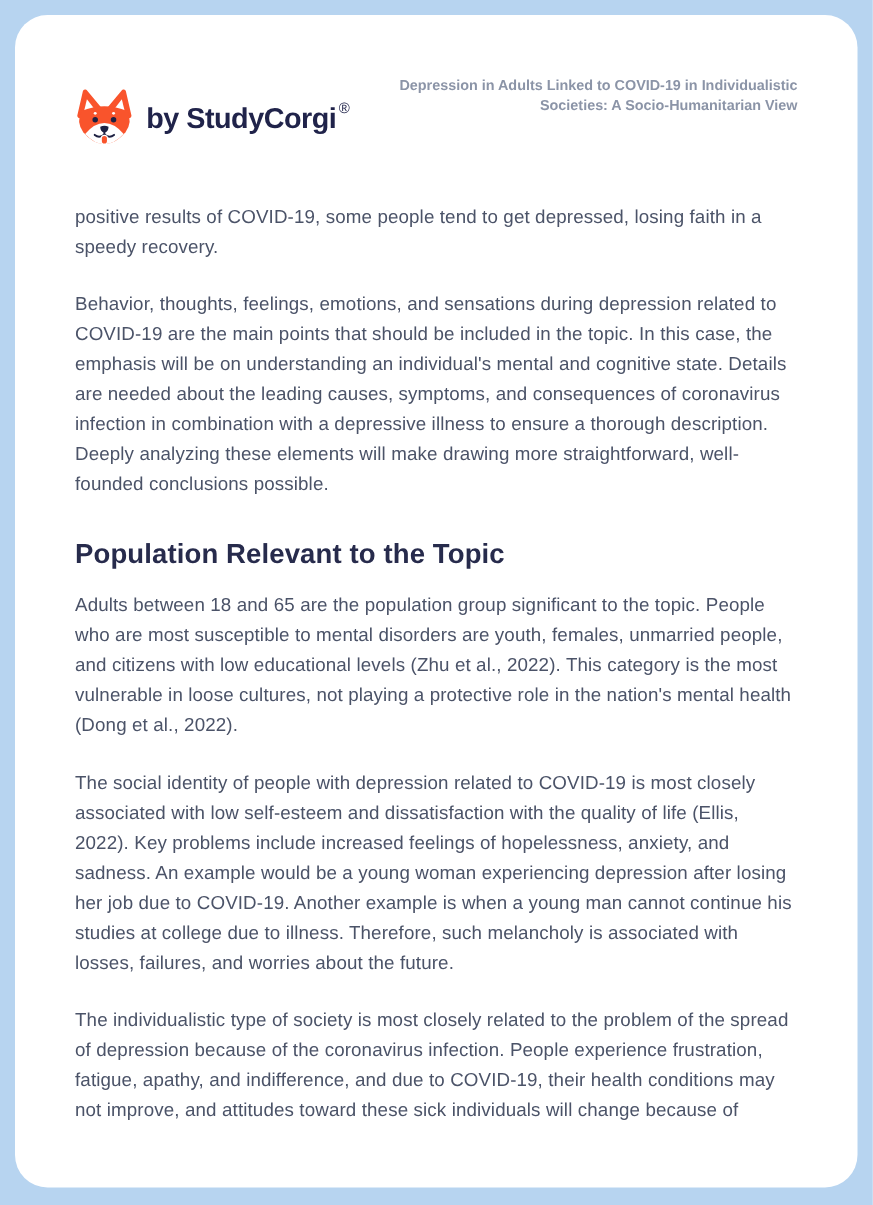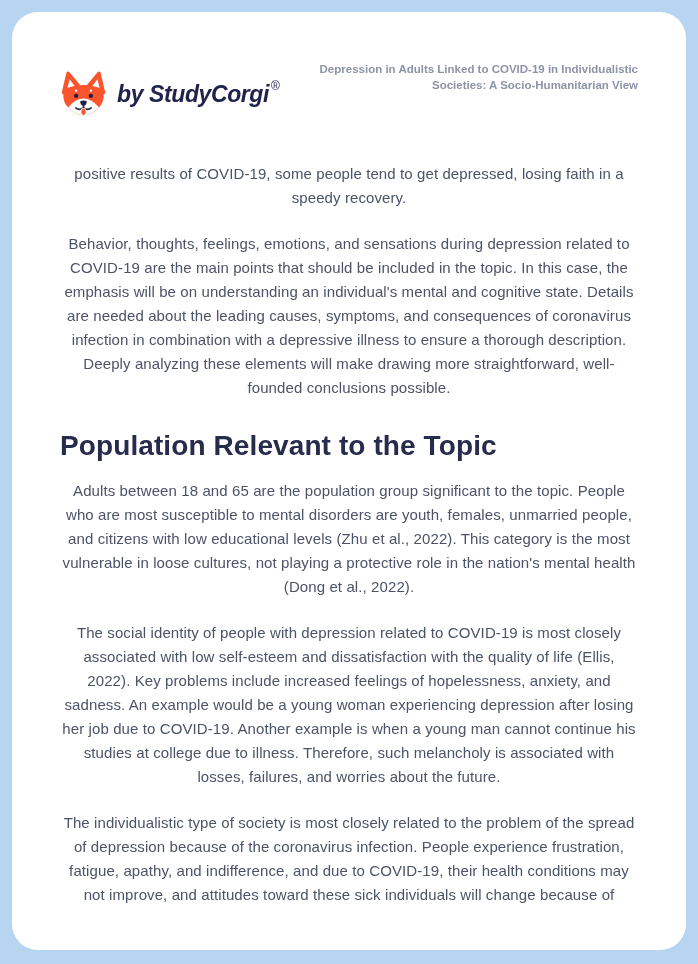--- a/index.html
+++ b/index.html
@@ -40,21 +40,20 @@
     display: inline-block;
   }
   .corgi svg { width: 100%; height: 100%; display: block; }
   .brand-text {
     font-size: 23px;
     font-weight: 800;
     color: #20234a;
     letter-spacing: -0.4px;
     margin-left: 10px;
     white-space: nowrap;
-    font-style: italic;
   }
   .reg {
     font-size: 12px;
     font-weight: 400;
     color: #20234a;
     position: relative;
     top: -8px;
     margin-left: 2px;
   }
   .meta {
@@ -75,24 +74,23 @@
     display: block;
     word-break: break-word;
   }
   
   .content p {
     font-size: 15px;
     line-height: 24px;
     letter-spacing: 0.1px;
     color: #4b5368;
     margin: 0 0 22px 0;
-    text-align: center;
   }
   .content h2 {
-    font-size: 28px;
+    font-size: 22px;
     font-weight: 700;
     letter-spacing: 0.1px;
     color: #272b4c;
     margin: 30px 0 17px 0;
   }
 </style>
 </head>
 <body>
 
 <div class="card">

